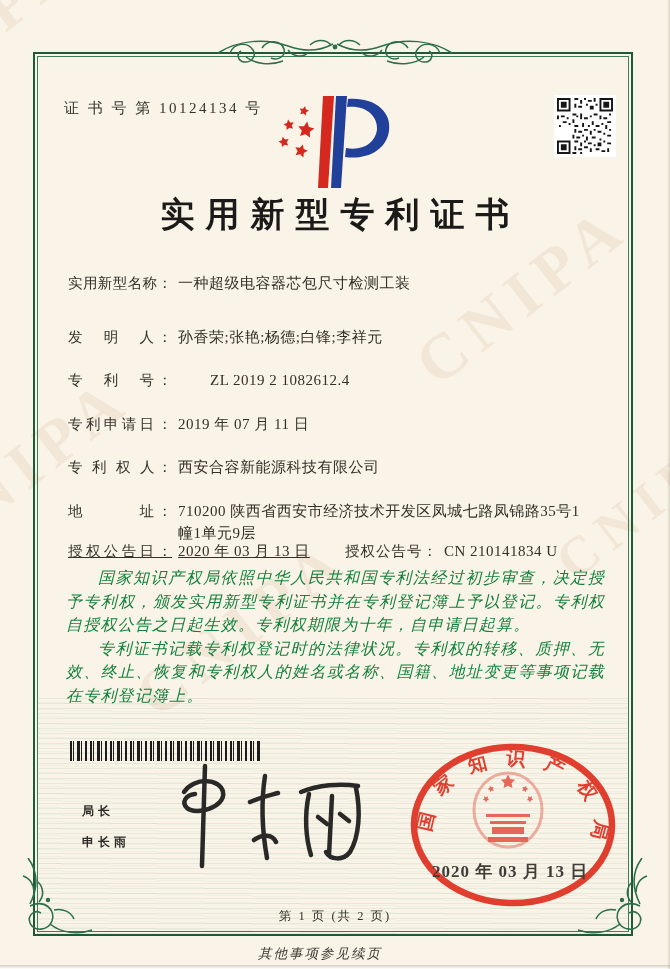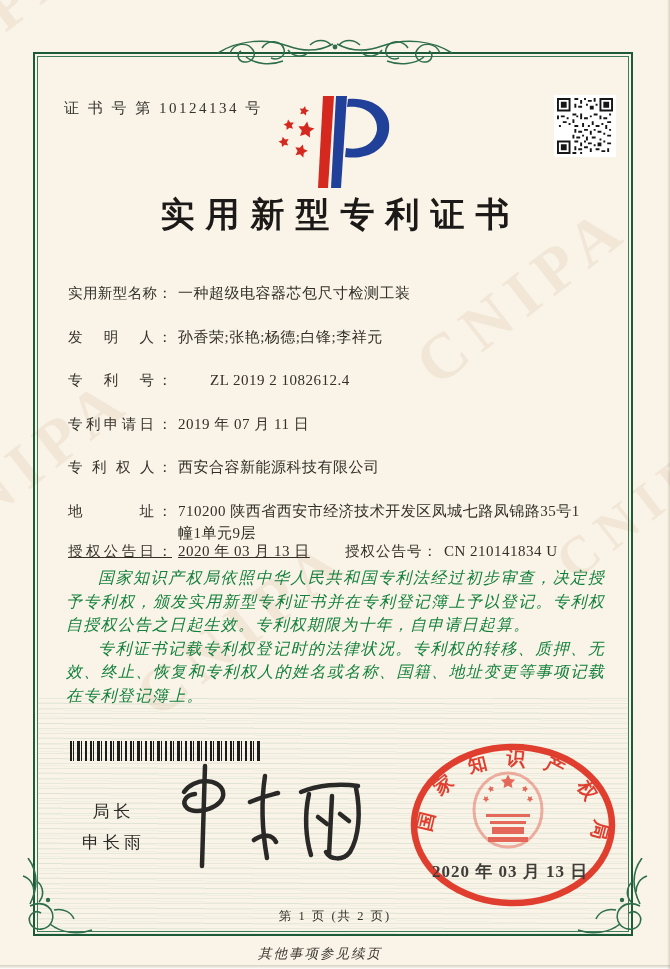--- a/index.html
+++ b/index.html
@@ -38,21 +38,21 @@
   
   .barcode{position:absolute;left:70px;top:741px;width:190px;height:20px;
     background:repeating-linear-gradient(90deg,
       #1c1c1c 0 2px, rgba(0,0,0,0) 2px 3px,
       #1c1c1c 3px 4px, rgba(0,0,0,0) 4px 7px,
       #1c1c1c 7px 10px, rgba(0,0,0,0) 10px 11px,
       #1c1c1c 11px 12px, rgba(0,0,0,0) 12px 15px,
       #1c1c1c 15px 17px, rgba(0,0,0,0) 17px 20px);}
   
   .signer{position:absolute;left:82px;top:796px;font-family:"Liberation Sans","DejaVu Sans",sans-serif;
-          font-size:17px;font-weight:400;letter-spacing:4px;color:#2d2b28;line-height:31px;text-align:center;}
+          font-size:12px;font-weight:700;letter-spacing:4px;color:#2d2b28;line-height:31px;}
   .signature{position:absolute;left:168px;top:762px;width:205px;height:108px;}
   
   .seal{position:absolute;left:408px;top:740px;width:210px;height:170px;}
   .sealdate{position:absolute;left:410px;top:860px;width:200px;text-align:center;font-size:17px;
             font-weight:600;letter-spacing:1px;color:#403c38;}
   
   .pageno{position:absolute;left:0;right:0;top:908px;text-align:center;font-size:12.5px;
           letter-spacing:2px;color:#33302a;}
   .note{position:absolute;left:0;right:30px;top:945px;text-align:center;font-size:13.5px;
         font-style:italic;letter-spacing:2px;color:#3c3933;}
@@ -135,21 +135,21 @@
   <svg class="qr" viewBox="0 0 29 29">
     <rect width="29" height="29" fill="#fff"></rect>
     <path fill="#161616" d="M0 0h7v7h-7zM22 0h7v7h-7zM0 22h7v7h-7z"></path>
     <path fill="#fff" d="M1 1h5v5h-5zM23 1h5v5h-5zM1 23h5v5h-5z"></path>
     <path fill="#161616" d="M2 2h3v3h-3zM24 2h3v3h-3zM2 24h3v3h-3z"></path>
     <path fill="#161616" d="M9 0h2v1H9zM12 1h1v2h-1zM14 0h1v1h-1zM16 1h2v1h-2zM19 0h1v2h-1zM9 3h1v2H9zM11 4h2v1h-2zM15 3h1v1h-1zM17 4h2v2h-2zM20 3h1v1h-1zM8 8h2v1H8zM0 9h1v2H0zM2 9h2v1H2zM5 10h1v1H5zM3 12h2v1H3zM6 13h1v1H6zM1 14h1v1H1zM8 11h1v2H8zM10 9h1v1h-1zM12 8h1v3h-1zM14 10h2v1h-2zM17 9h1v1h-1zM19 8h2v1h-2zM22 9h1v2h-1zM24 10h2v1h-2zM27 8h1v1h-1zM26 12h2v1h-2zM23 13h1v1h-1zM9 14h2v1H9zM13 13h1v2h-1zM16 14h1v1h-1zM18 12h1v2h-1zM20 14h2v1h-2zM25 14h1v2h-1zM27 16h1v1h-1zM9 16h1v2H9zM11 17h2v1h-2zM14 16h2v1h-2zM17 17h1v2h-1zM19 16h1v1h-1zM21 17h2v1h-2zM24 18h1v1h-1zM26 19h2v1h-2zM8 19h1v2H8zM10 20h2v1h-2zM13 19h1v1h-1zM15 20h1v2h-1zM18 20h2v1h-2zM22 21h1v1h-1zM9 22h2v1H9zM12 23h1v2h-1zM14 22h1v1h-1zM16 23h2v1h-2zM19 24h1v1h-1zM21 23h2v2h-2zM24 22h1v1h-1zM26 23h2v1h-2zM9 25h1v2H9zM11 26h2v1h-2zM14 25h2v1h-2zM17 26h1v2h-1zM20 26h2v1h-2zM23 27h2v1h-2zM26 26h1v2h-1zM8 28h2v1H8zM12 28h1v1h-1z"></path>
   </svg>
 
   <div class="title">实用新型专利证书</div>
 
-  <div class="frow" style="top:282px;font-family:Liberation Serif, serif;">
+  <div class="frow" style="top:272px;font-family:Liberation Serif, serif;">
     <span class="flabel">实用新型名称：</span>
     <span class="fvalue">一种超级电容器芯包尺寸检测工装</span>
   </div>
   <div class="frow" style="top:326px;">
     <span class="flabel">发　明　人：</span>
     <span class="fvalue">孙香荣;张艳;杨德;白锋;李祥元</span>
   </div>
   <div class="frow" style="top:369px;gap:32px;">
     <span class="flabel">专　利　号：</span>
     <span class="fvalue">ZL 2019 2 1082612.4</span>

